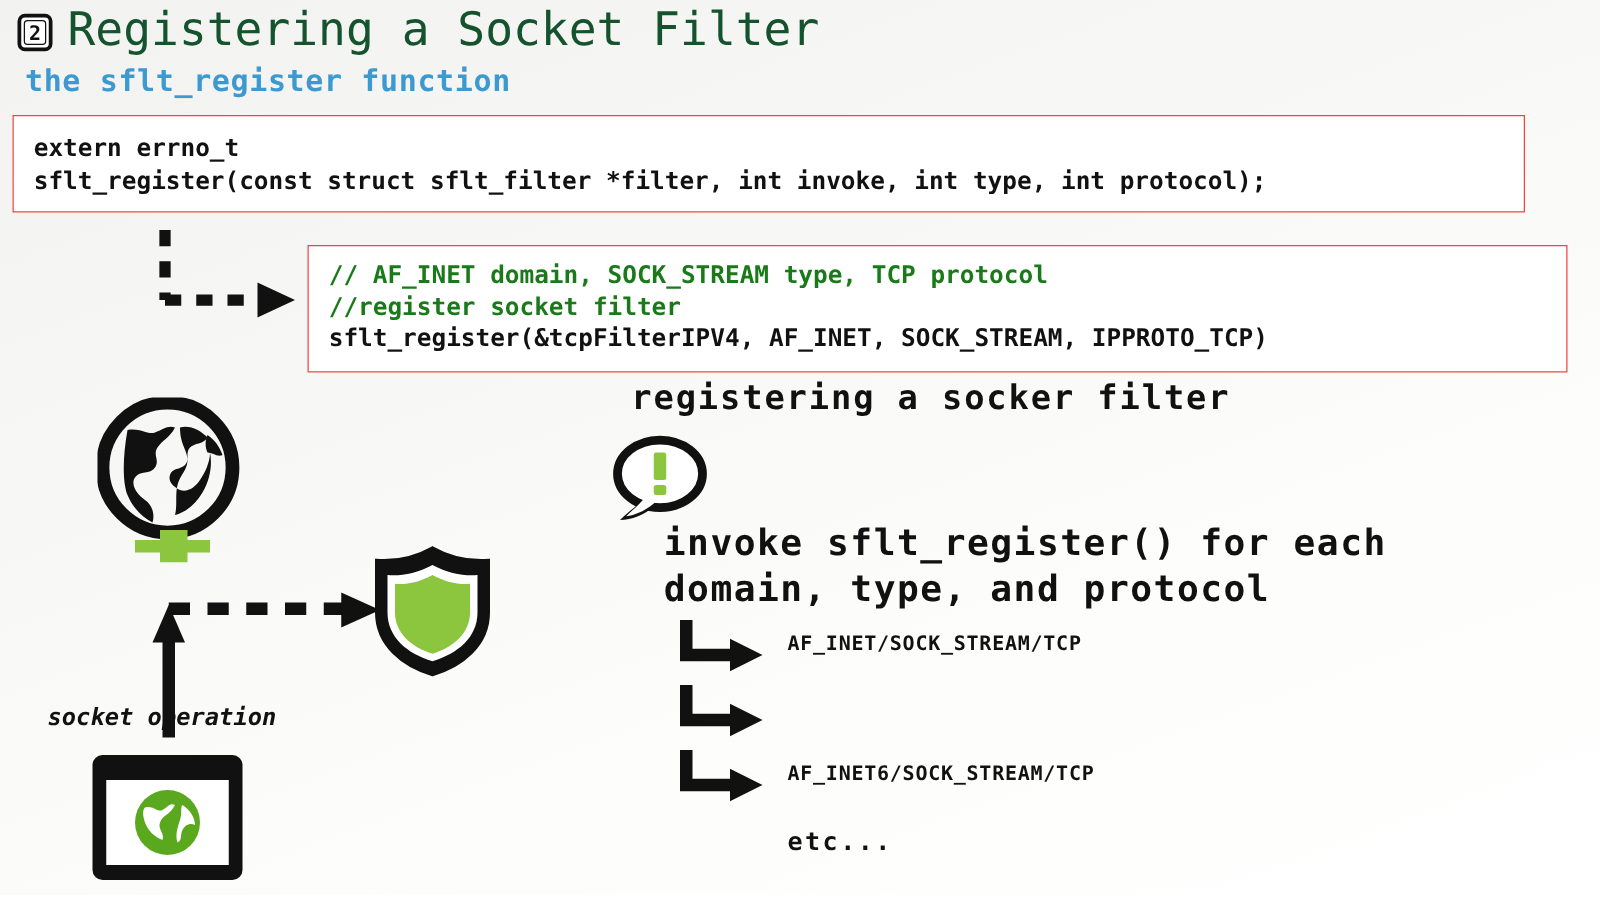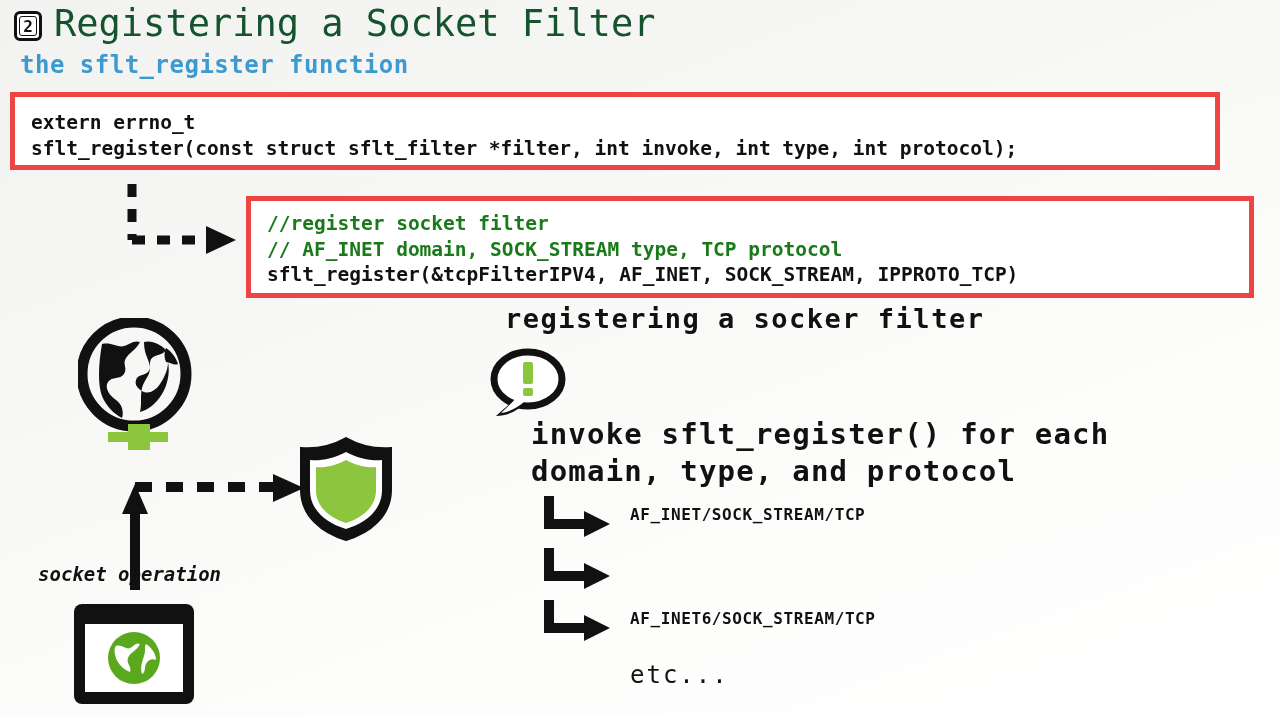--- a/index.html
+++ b/index.html
@@ -69,21 +69,21 @@
     font-weight: bold;
     color: #3d9ad1;
     letter-spacing: 0.5px;
     white-space: nowrap;
   }
 
   
   .codebox {
     position: absolute;
     background: #ffffff;
-    border: 5px solid #ef4444;
+    border: 1px solid #ef4444;
     box-sizing: border-box;
   }
   #decl-box {
     left: 10px;
     top: 92px;
     width: 1210px;
     height: 78px;
   }
   #usage-box {
     left: 246px;
@@ -212,22 +212,22 @@
     font-size: 16px;
     font-weight: bold;
     color: #111;
     letter-spacing: 0.6px;
     white-space: nowrap;
   }
   .proto-etc {
     position: absolute;
     left: 90px;
     top: 163px;
-    font-size: 24px;
-    font-weight: normal;
+    font-size: 20px;
+    font-weight: bold;
     color: #111;
     letter-spacing: 2px;
     white-space: nowrap;
   }
   .bottom-bar {
     position: absolute;
     left: 0;
     bottom: 0;
     width: 1280px;
     height: 4px;
@@ -255,22 +255,22 @@
   <div class="connector">
     <svg width="130" height="78" viewBox="0 0 130 78">
       <path d="M14,2 L14,58" stroke="#111" stroke-width="9" fill="none" stroke-dasharray="13,12"></path>
       <path d="M14,58 L90,58" stroke="#111" stroke-width="9" fill="none" stroke-dasharray="13,12"></path>
       <polygon points="88,44 118,58 88,72" fill="#111"></polygon>
     </svg>
   </div>
 
   <div class="codebox" id="usage-box">
     <div class="code-inner">
+      <div class="code-line code-comment">// AF_INET domain, SOCK_STREAM type, TCP protocol</div>
       <div class="code-line code-comment">//register socket filter</div>
-      <div class="code-line code-comment">// AF_INET domain, SOCK_STREAM type, TCP protocol</div>
       <div class="code-line">sflt_register(&amp;tcpFilterIPV4, AF_INET, SOCK_STREAM, IPPROTO_TCP)</div>
     </div>
   </div>
 
   <div class="globe-icon">
     <svg width="116" height="132" viewBox="0 0 116 132">
       <circle cx="56" cy="56" r="52" fill="none" stroke="#111" stroke-width="11"></circle>
       <path d="M24,26 C34,24 40,30 46,28 C52,26 56,22 62,24 C58,32 52,34 48,40
                C44,46 50,50 46,56 C42,62 34,58 30,64 C26,70 32,78 38,82
                C44,86 46,94 44,100 C36,96 28,88 24,78 C20,68 20,48 24,26 Z" fill="#111"></path>

